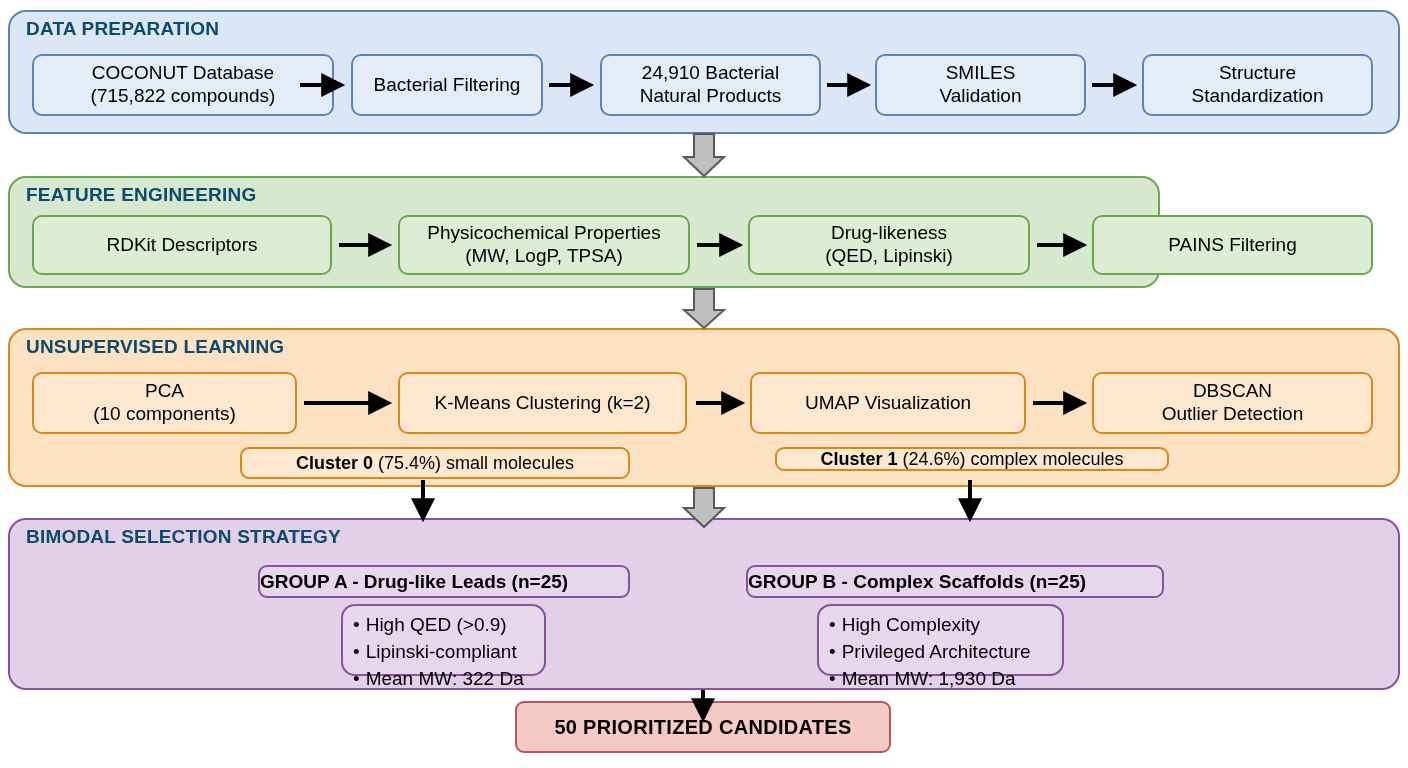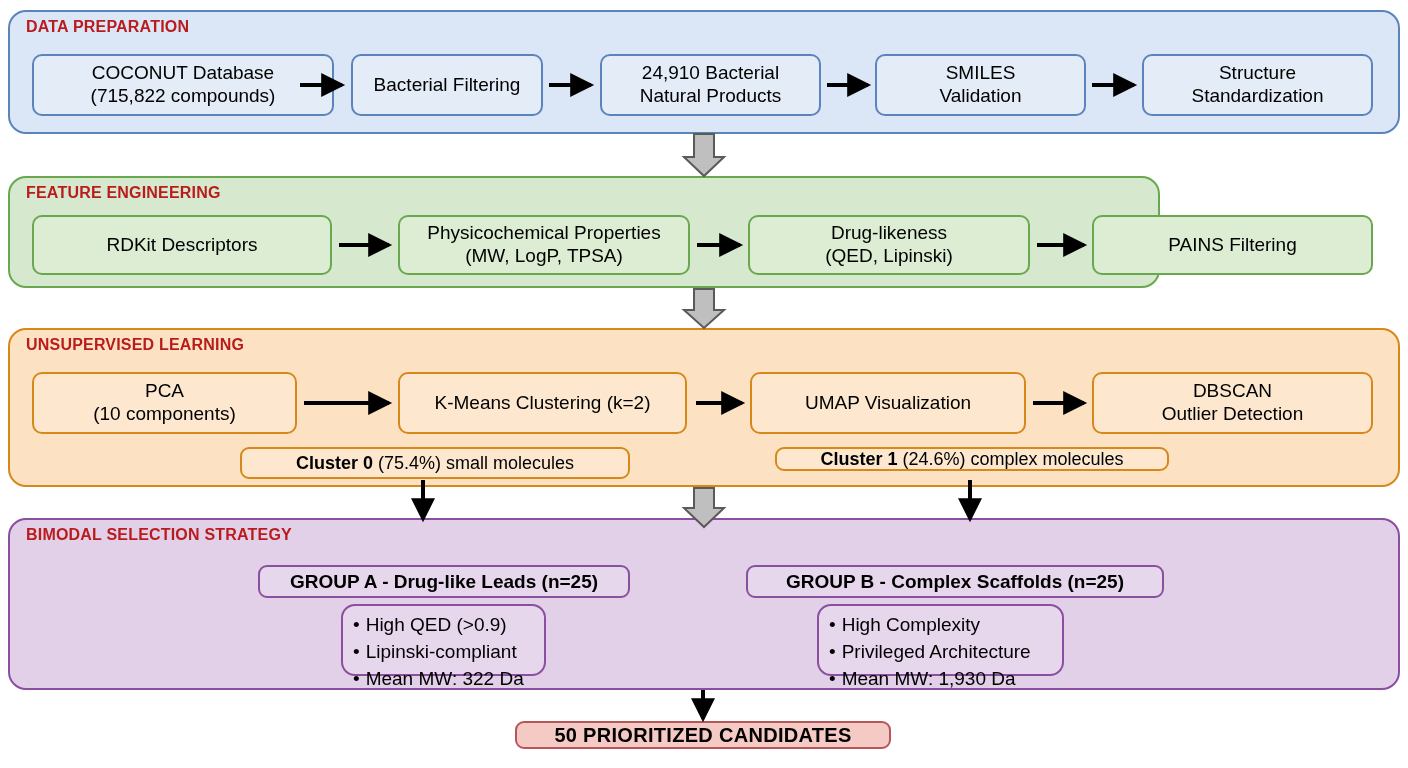--- a/index.html
+++ b/index.html
@@ -27,24 +27,24 @@
     position: absolute;
     border-radius: 18px;
     border-width: 2.5px;
     border-style: solid;
     box-sizing: border-box;
   }
   .section-title {
     position: absolute;
     top: 6px;
     left: 16px;
-    font-size: 16px;
+    font-size: 19px;
     font-weight: bold;
     letter-spacing: 0.2px;
-    color: #b91c1c;
+    color: #0c4a6e;
   }
 
   .sec-blue   { background: #dbe6f6; border-color: #5b84bd; }
   .sec-green  { background: #d6e8cd; border-color: #6aa84f; }
   .sec-orange { background: #fce2c3; border-color: #d6891a; }
   .sec-purple { background: #e2cfe8; border-color: #8a4f9e; }
 
   
   .node {
     position: absolute;
@@ -83,21 +83,21 @@
 
   
   .group-head {
     position: absolute;
     box-sizing: border-box;
     border-radius: 9px;
     border: 2px solid #8a4f9e;
     background: #e7d7ed;
     display: flex;
     align-items: center;
-    justify-content: center;
+    justify-content: flex-start;
     font-size: 19px;
     font-weight: bold;
     white-space: nowrap;
   }
 
   
   .bullets {
     position: absolute;
     box-sizing: border-box;
     border-radius: 14px;
@@ -273,21 +273,21 @@
   <div class="group-head" style="left:746px; top:565px; width:418px; height:33px;">
     <span>GROUP B - Complex Scaffolds (n=25)</span>
   </div>
 
   <div class="bullets" style="left:817px; top:604px; width:247px; height:72px;">
     <div>High Complexity</div>
     <div>Privileged Architecture</div>
     <div>Mean MW: 1,930 Da</div>
   </div>
 
-  <div class="result" style="left:515px; top:721px; width:376px; height:28px;">
+  <div class="result" style="left:515px; top:701px; width:376px; height:52px;">
     <span>50 PRIORITIZED CANDIDATES</span>
   </div>
 
   <svg class="arrows" viewBox="0 0 1408 768">
     <defs>
       <marker id="ah" markerWidth="7" markerHeight="7" refX="5.2" refY="3" orient="auto" markerUnits="strokeWidth">
         <path d="M0,0 L6,3 L0,6 z" fill="#000"></path>
       </marker>
     </defs>
 

